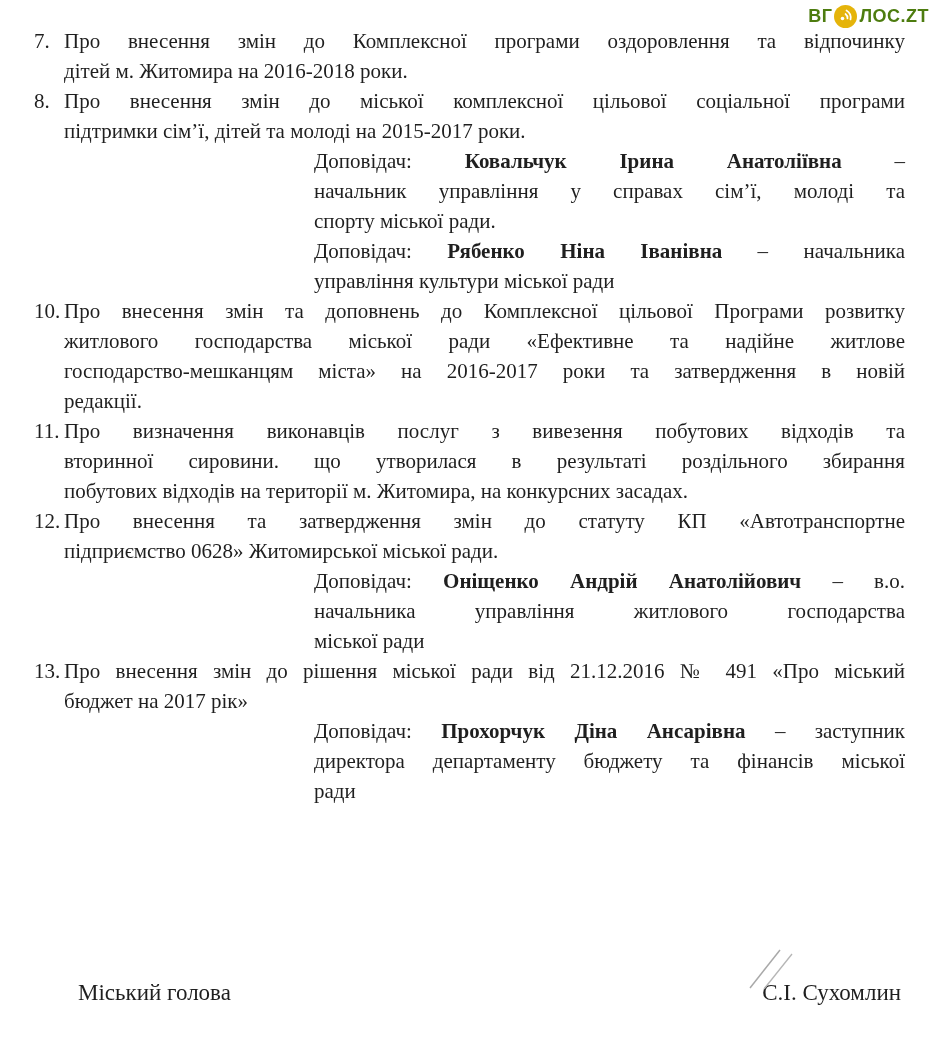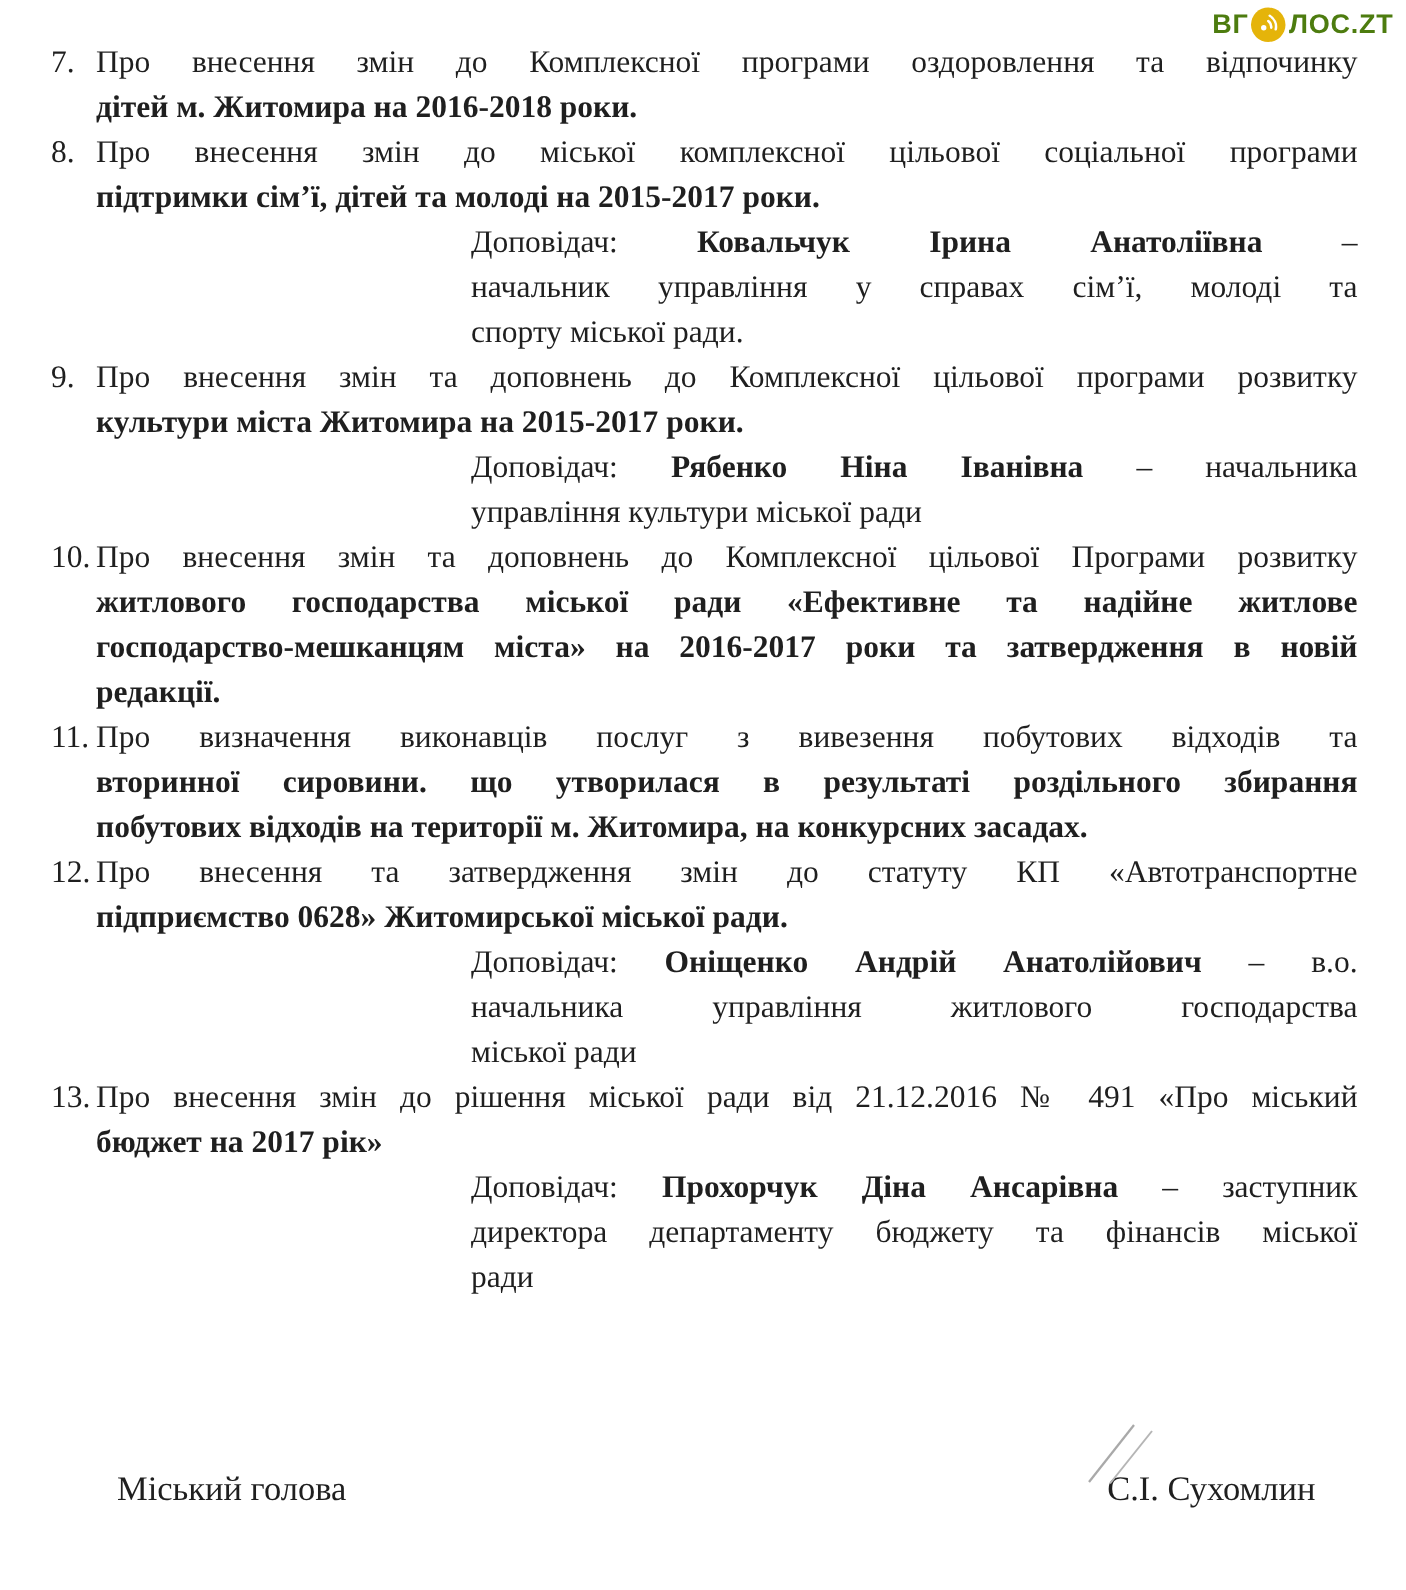--- a/index.html
+++ b/index.html
@@ -29,30 +29,30 @@
   .doc {
     padding:26px 32px 0 34px;
     font-size:21px;
     line-height:30px;
   }
   .line {
     text-align:justify;
     text-align-last:justify;
   }
   .line.last { text-align-last:left; }
-  .item .line.cont { padding-left:30px;font-weight:bold; }
+  .item .line.cont { padding-left:30px; }
   .num { display:inline-block; min-width:30px; }
   .speaker { margin-left:280px; }
   .bold { font-weight:bold; }
 
   
   .footer {
     position:absolute; left:0; right:0; top:978px;
     display:flex; justify-content:space-between;
-    padding:0 60px 0 78px;
+    padding:0 36px 0 78px;
     font-size:23px; line-height:30px;
   }
   .footer-right { position:relative; }
   .sig {
     position:absolute; left:-16px; top:-32px;
     pointer-events:none;
   }
 </style>
 </head>
 <body>
@@ -78,24 +78,20 @@
         <div class="line last cont"><span>дітей м. Житомира на 2016-2018 роки.</span></div>
       </div>
       <div class="block item">
         <div class="line"><span class="num">8.</span><span>Про внесення змін до міської комплексної цільової соціальної програми</span></div>
         <div class="line last cont"><span>підтримки сім’ї, дітей та молоді на 2015-2017 роки.</span></div>
       </div>
       <div class="block speaker">
         <div class="line"><span>Доповідач: </span><span class="bold">Ковальчук Ірина Анатоліївна</span><span> –</span></div>
         <div class="line"><span>начальник управління у справах сім’ї, молоді та</span></div>
         <div class="line last"><span>спорту міської ради.</span></div>
-      </div>
-      <div class="block item">
-        <div class="line"><span class="num">9.</span><span>Про внесення змін та доповнень до Комплексної цільової програми розвитку</span></div>
-        <div class="line last cont"><span>культури міста Житомира на 2015-2017 роки.</span></div>
       </div>
       <div class="block speaker">
         <div class="line"><span>Доповідач: </span><span class="bold">Рябенко Ніна Іванівна</span><span> – начальника</span></div>
         <div class="line last"><span>управління культури міської ради</span></div>
       </div>
       <div class="block item">
         <div class="line"><span class="num">10.</span><span>Про внесення змін та доповнень до Комплексної цільової Програми розвитку</span></div>
         <div class="line cont"><span>житлового господарства міської ради «Ефективне та надійне житлове</span></div>
         <div class="line cont"><span>господарство-мешканцям міста» на 2016-2017 роки та затвердження в новій</span></div>
         <div class="line last cont"><span>редакції.</span></div>

